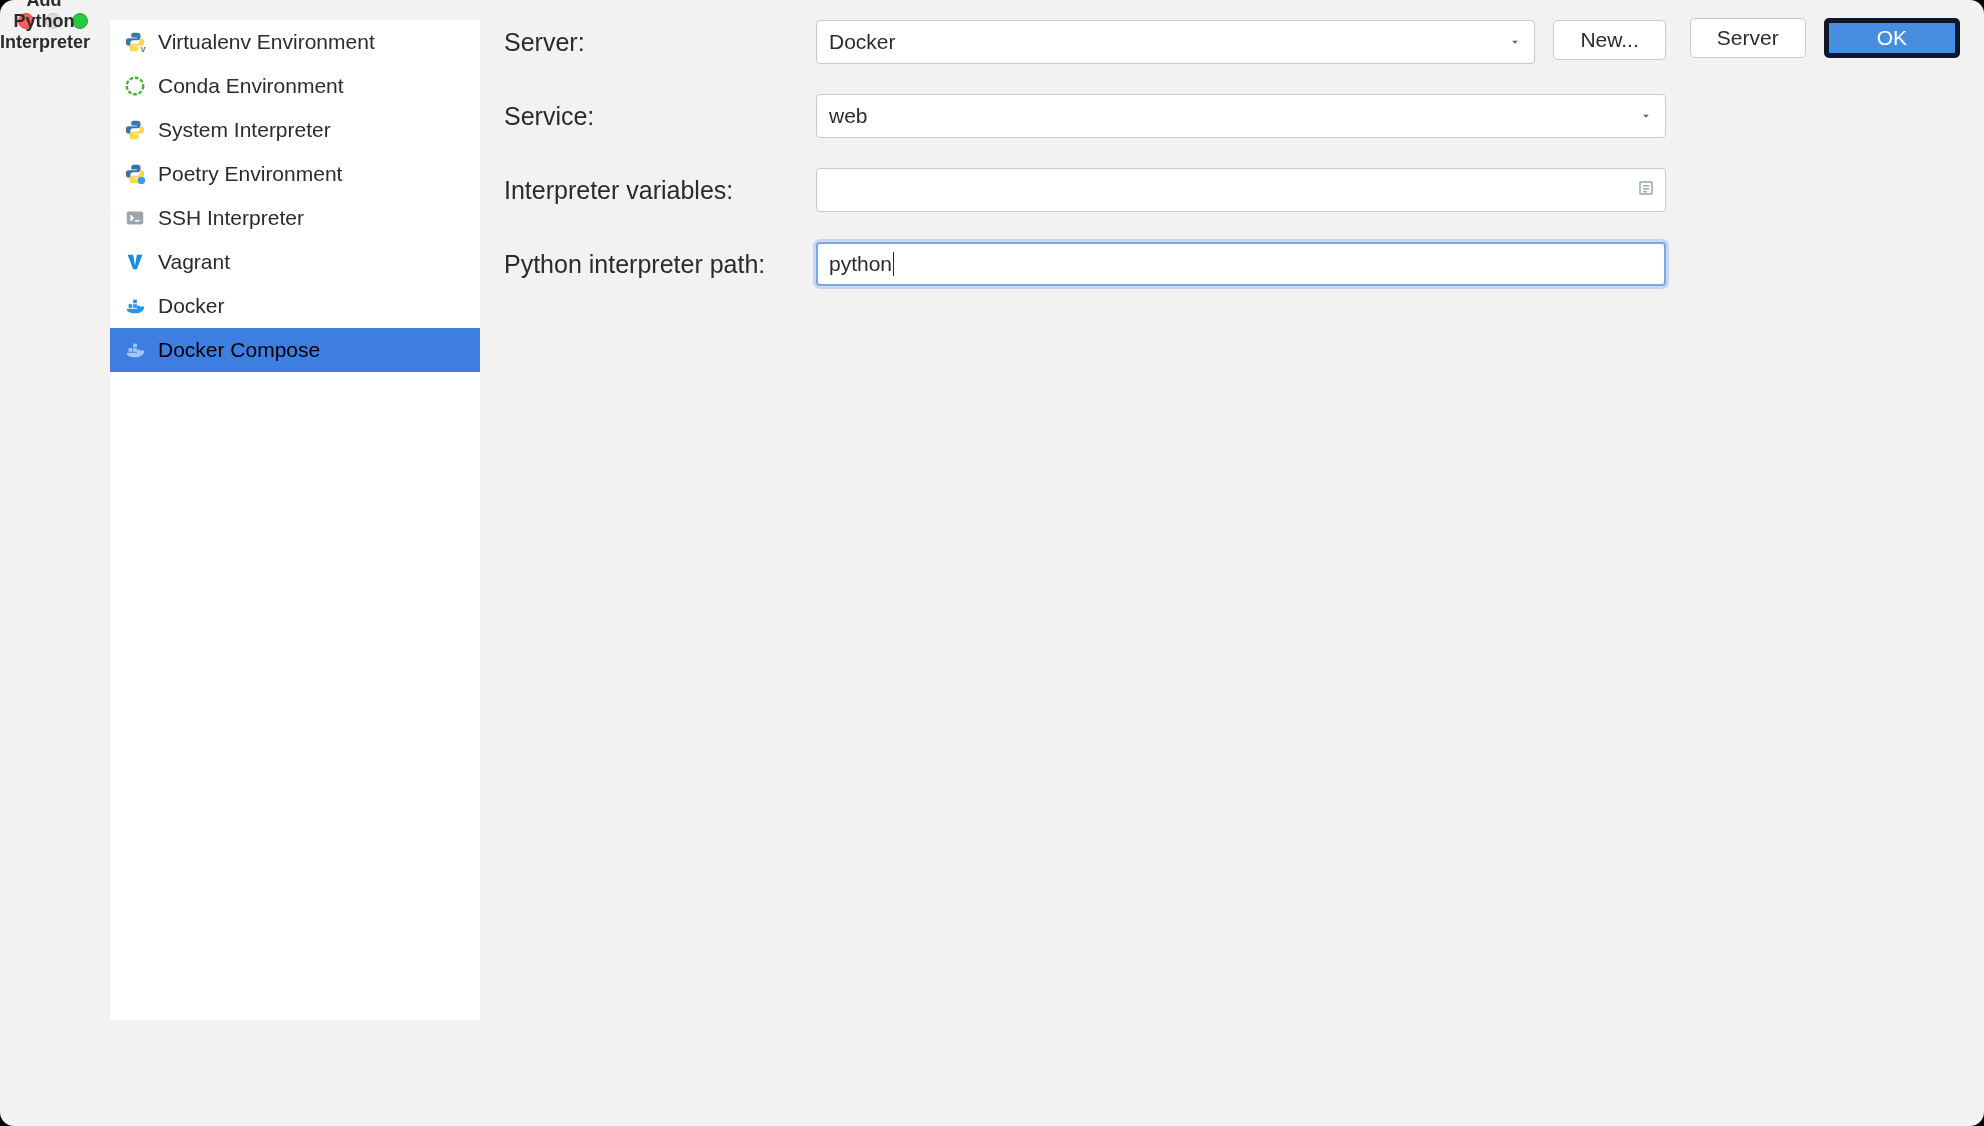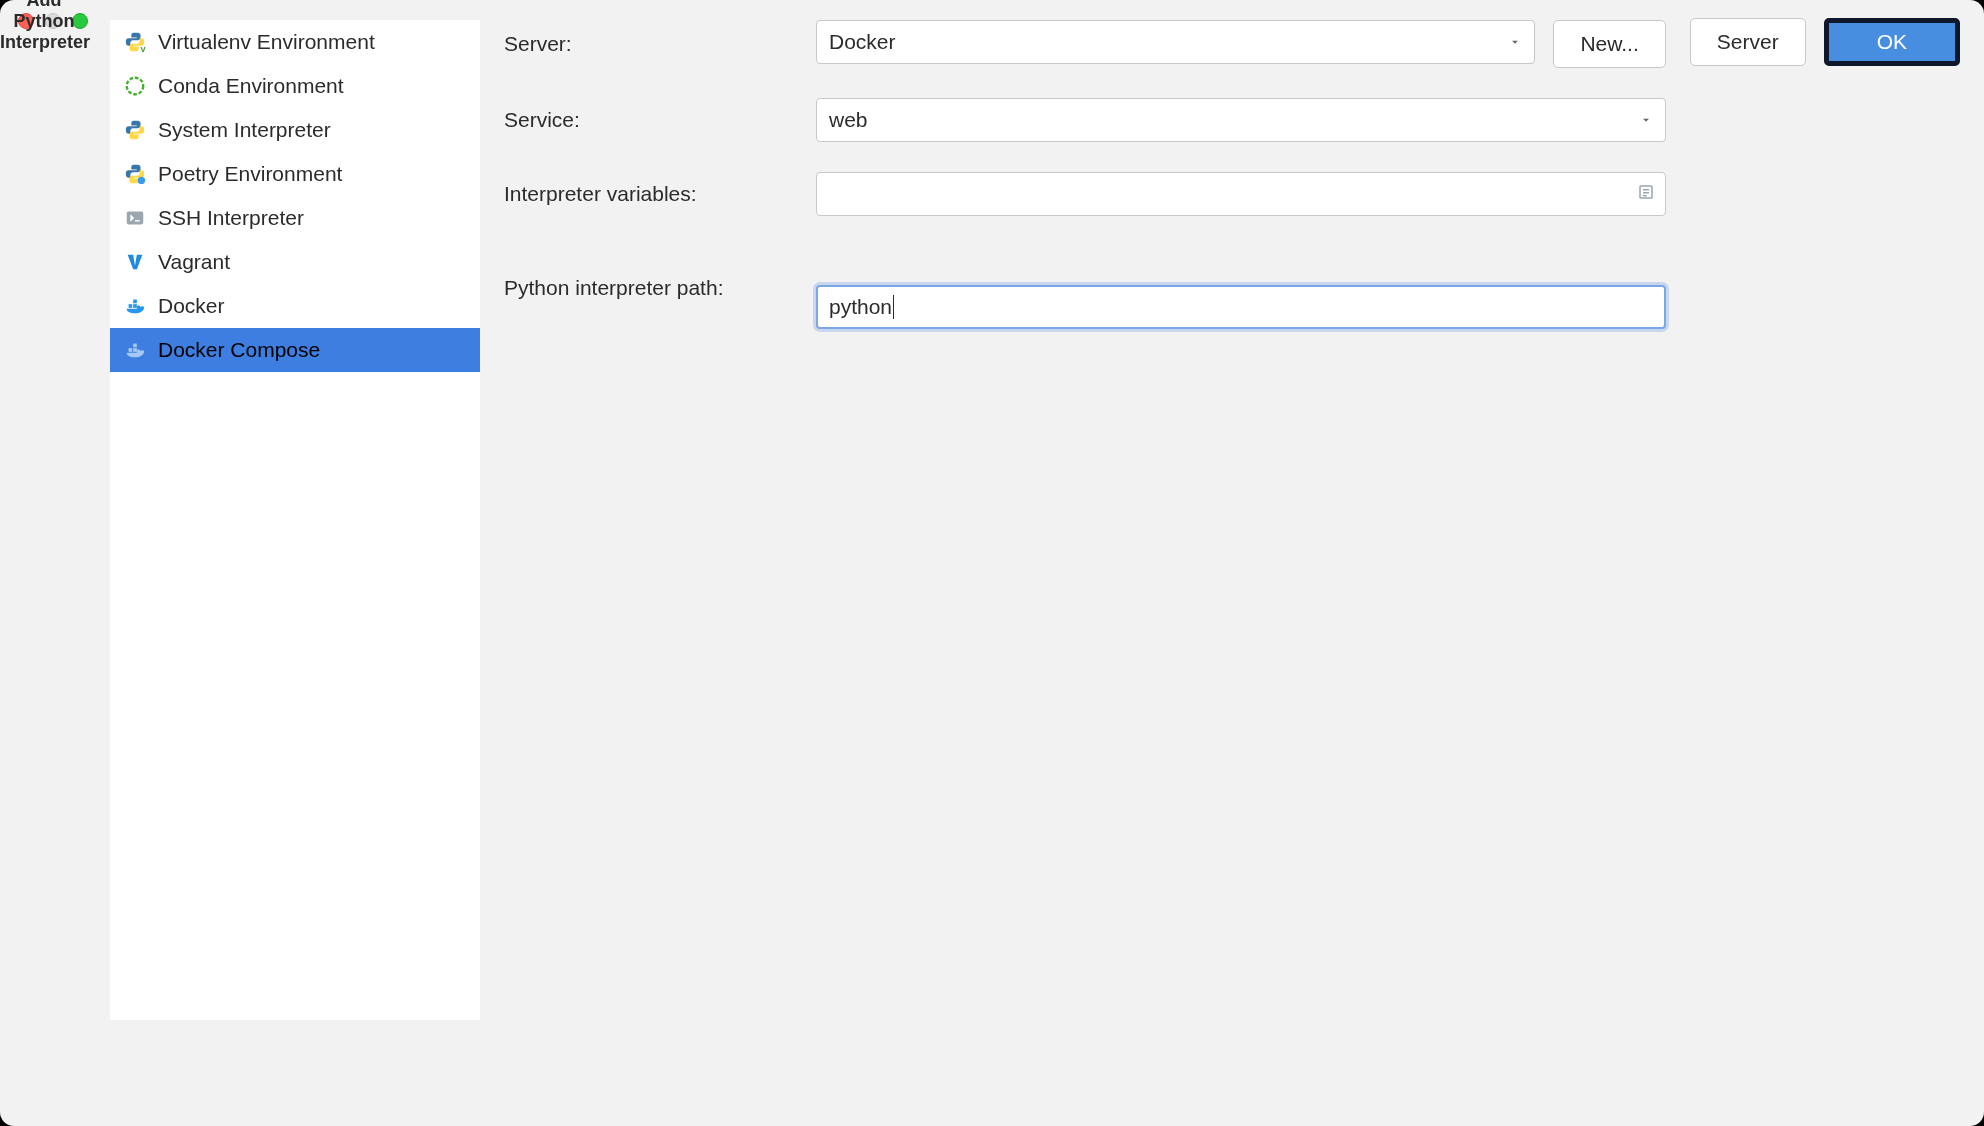--- a/index.html
+++ b/index.html
@@ -82,21 +82,21 @@
     flex-direction: column;
     gap: 30px;
   }
   .form-row {
     display: flex;
     align-items: center;
     gap: 16px;
   }
   .form-label {
     width: 296px;
-    font-size: 21px;
+    font-size: 25px;
     color: #2b2b2b;
   }
   .field-wrap { flex: 1; display: flex; gap: 18px; }
   .combo, .text-input, .readonly-field {
     flex: 1;
     height: 44px;
     background: #fff;
     border: 1px solid #c8c8c8;
     border-radius: 4px;
     display: flex;
@@ -127,28 +127,27 @@
     position: relative;
   }
   .env-field .ricon {
     position: absolute; right: 10px; top: 50%; transform: translateY(-50%);
     color: #9a9a9a;
   }
   .text-input.focused {
     border: 2px solid #7aa7e8;
     box-shadow: 0 0 0 3px rgba(122,167,232,0.35);
     padding: 0 11px;
-    margin-top: 39px;
   }
   .text-caret {
     display: inline-block; width: 1px; height: 24px; background: #2b2b2b;
     vertical-align: middle; margin-left: 1px;
   }
   .btn {
-    height: 48px;
+    height: 40px;
     padding: 0 26px;
     background: #fff;
     border: 1px solid #c8c8c8;
     border-radius: 5px;
     font-size: 21px;
     color: #2b2b2b;
     display: flex; align-items: center; justify-content: center;
     cursor: pointer;
   }
   .btn.primary {

